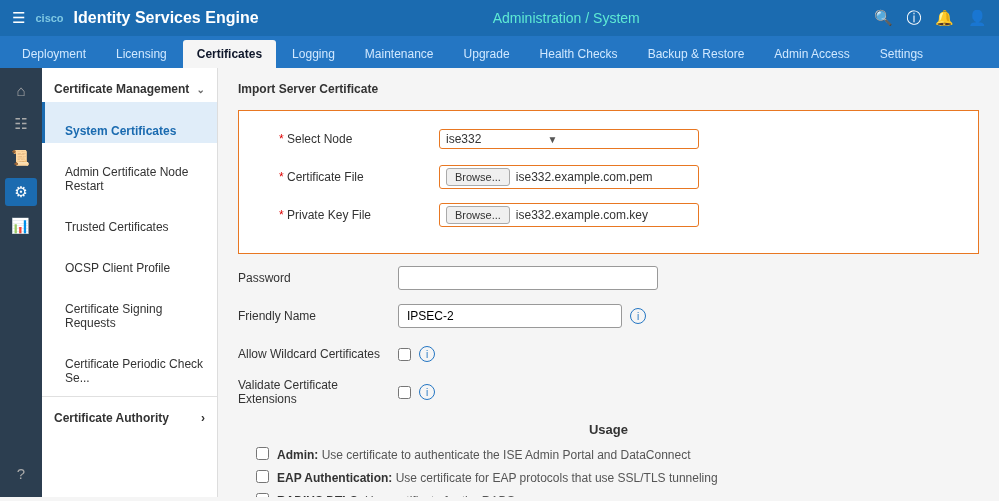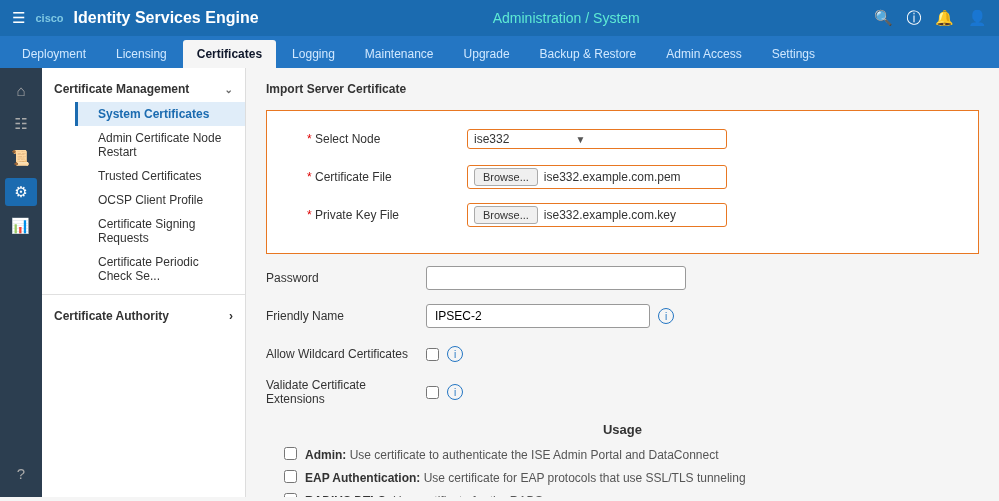--- a/index.html
+++ b/index.html
@@ -65,44 +65,43 @@
       color: #aaa;
       font-size: 15px;
       cursor: pointer;
       border-radius: 3px;
     }
     .sidebar-icon.active { background: #1b6bb0; color: #fff; }
     .sidebar-icon-bottom { margin-top: auto; margin-bottom: 10px; }
 
     
     .left-panel {
-      width: 204px;
+      width: 176px;
       background: #fff;
       border-right: 1px solid #ddd;
       padding: 8px 0;
       overflow-y: auto;
     }
     .left-section-header {
       display: flex;
       align-items: center;
       justify-content: space-between;
       padding: 6px 12px;
       font-weight: bold;
       font-size: 12px;
       color: #333;
       cursor: pointer;
     }
     .left-section-header .chevron { font-size: 10px; color: #666; }
     .left-nav-item {
-      padding: 5px 12px 5px 20px;
+      padding: 22px 12px 5px 20px;
       font-size: 12px;
       color: #333;
       cursor: pointer;
       border-left: 3px solid transparent;
-      margin-left: 33px;
     }
     .left-nav-item.active {
       background: #e0edf9;
       border-left: 3px solid #1b6bb0;
       color: #1b6bb0;
       font-weight: bold;
     }
     .left-section-header2 {
       display: flex;
       align-items: center;
@@ -266,20 +265,21 @@
   </div>
 </div>
 
 <div class="second-nav">
   <div class="nav-tab">Deployment</div>
   <div class="nav-tab">Licensing</div>
   <div class="nav-tab active">Certificates</div>
   <div class="nav-tab">Logging</div>
   <div class="nav-tab">Maintenance</div>
   <div class="nav-tab">Upgrade</div>
+  <div class="nav-tab">Health Checks</div>
   <div class="nav-tab">Backup &amp; Restore</div>
   <div class="nav-tab">Admin Access</div>
   <div class="nav-tab">Settings</div>
 </div>
 
 <div class="layout">
 
   <div class="sidebar-icons">
     <div class="sidebar-icon">⌂</div>
     <div class="sidebar-icon">☷</div>

